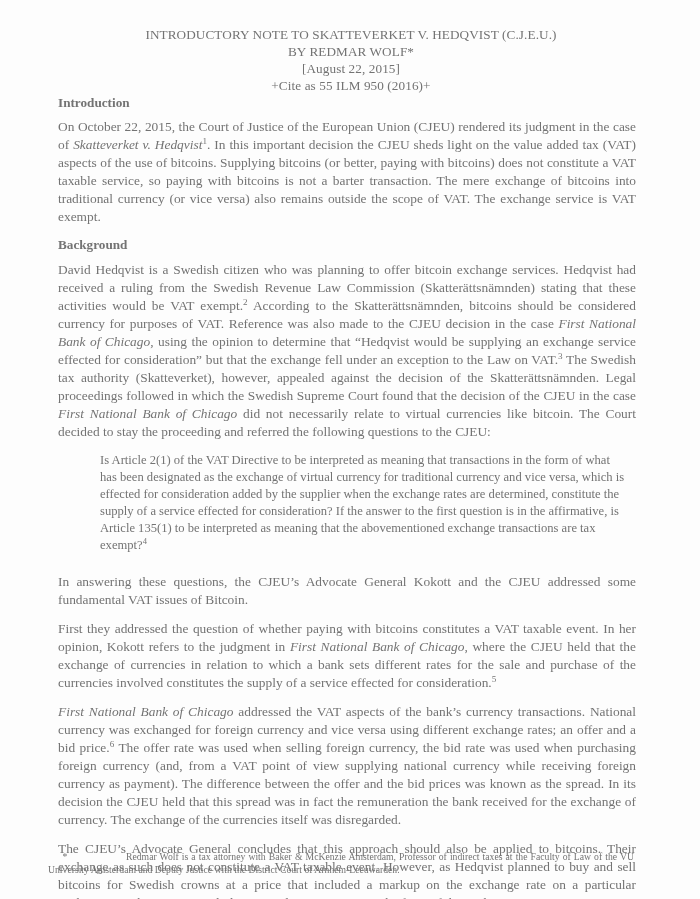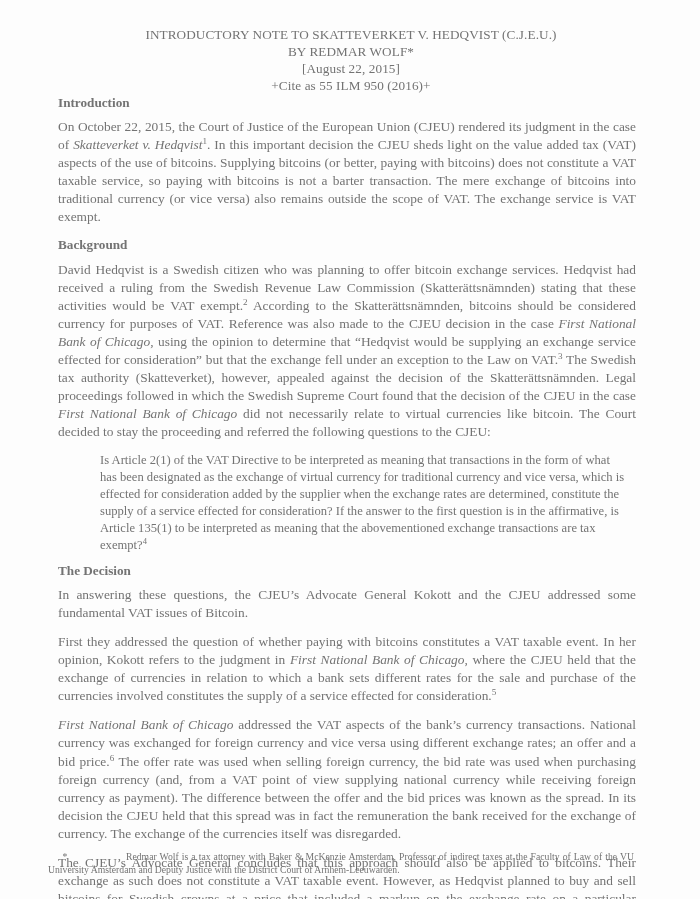--- a/index.html
+++ b/index.html
@@ -47,21 +47,21 @@
     line-height: 1.345;
     text-align: justify;
     text-justify: inter-word;
     margin: 0 8px 11px 0;
     hyphens: none;
   }
   p.body-para:last-child {
     margin-bottom: 0;
   }
   .blockquote {
-    margin: 9px 0 9px 0;
+    margin: 9px 0 19px 0;
     padding-left: 42px;
     padding-right: 16px;
     font-size: 12.6px;
     line-height: 1.345;
     text-align: left;
   }
   .ital {
     font-style: italic;
   }
   sup {
@@ -108,21 +108,20 @@
     <div class="heading first">Introduction</div>
 
     <p class="body-para"><span>On October 22, 2015, the Court of Justice of the European Union (CJEU) rendered its judgment in the case of </span><span class="ital">Skatteverket v. Hedqvist</span><sup>1</sup><span>. In this important decision the CJEU sheds light on the value added tax (VAT) aspects of the use of bitcoins. Supplying bitcoins (or better, paying with bitcoins) does not constitute a VAT taxable service, so paying with bitcoins is not a barter transaction. The mere exchange of bitcoins into traditional currency (or vice versa) also remains outside the scope of VAT. The exchange service is VAT exempt.</span></p>
 
     <div class="heading">Background</div>
 
     <p class="body-para"><span>David Hedqvist is a Swedish citizen who was planning to offer bitcoin exchange services. Hedqvist had received a ruling from the Swedish Revenue Law Commission (Skatterättsnämnden) stating that these activities would be VAT exempt.</span><sup>2</sup><span> According to the Skatterättsnämnden, bitcoins should be considered currency for purposes of VAT. Reference was also made to the CJEU decision in the case </span><span class="ital">First National Bank of Chicago</span><span>, using the opinion to determine that “Hedqvist would be supplying an exchange service effected for consideration” but that the exchange fell under an exception to the Law on VAT.</span><sup>3</sup><span> The Swedish tax authority (Skatteverket), however, appealed against the decision of the Skatterättsnämnden. Legal proceedings followed in which the Swedish Supreme Court found that the decision of the CJEU in the case </span><span class="ital">First National Bank of Chicago</span><span> did not necessarily relate to virtual currencies like bitcoin. The Court decided to stay the proceeding and referred the following questions to the CJEU:</span></p>
 
     <div class="blockquote"><span>Is Article 2(1) of the VAT Directive to be interpreted as meaning that transactions in the form of what has been designated as the exchange of virtual currency for traditional currency and vice versa, which is effected for consideration added by the supplier when the exchange rates are determined, constitute the supply of a service effected for consideration? If the answer to the first question is in the affirmative, is Article 135(1) to be interpreted as meaning that the abovementioned exchange transactions are tax exempt?</span><sup>4</sup></div>
 
-    <div class="heading">The Decision</div>
 
     <p class="body-para">In answering these questions, the CJEU’s Advocate General Kokott and the CJEU addressed some fundamental VAT issues of Bitcoin.</p>
 
     <p class="body-para"><span>First they addressed the question of whether paying with bitcoins constitutes a VAT taxable event. In her opinion, Kokott refers to the judgment in </span><span class="ital">First National Bank of Chicago</span><span>, where the CJEU held that the exchange of currencies in relation to which a bank sets different rates for the sale and purchase of the currencies involved constitutes the supply of a service effected for consideration.</span><sup>5</sup></p>
 
     <p class="body-para"><span class="ital">First National Bank of Chicago</span><span> addressed the VAT aspects of the bank’s currency transactions. National currency was exchanged for foreign currency and vice versa using different exchange rates; an offer and a bid price.</span><sup>6</sup><span> The offer rate was used when selling foreign currency, the bid rate was used when purchasing foreign currency (and, from a VAT point of view supplying national currency while receiving foreign currency as payment). The difference between the offer and the bid prices was known as the spread. In its decision the CJEU held that this spread was in fact the remuneration the bank received for the exchange of currency. The exchange of the currencies itself was disregarded.</span></p>
 
     <p class="body-para">The CJEU’s Advocate General concludes that this approach should also be applied to bitcoins. Their exchange as such does not constitute a VAT taxable event. However, as Hedqvist planned to buy and sell bitcoins for Swedish crowns at a price that included a markup on the exchange rate on a particular exchange site, his activity includes VAT relevant services in the form of the exchange service.</p>
 
   </div>

